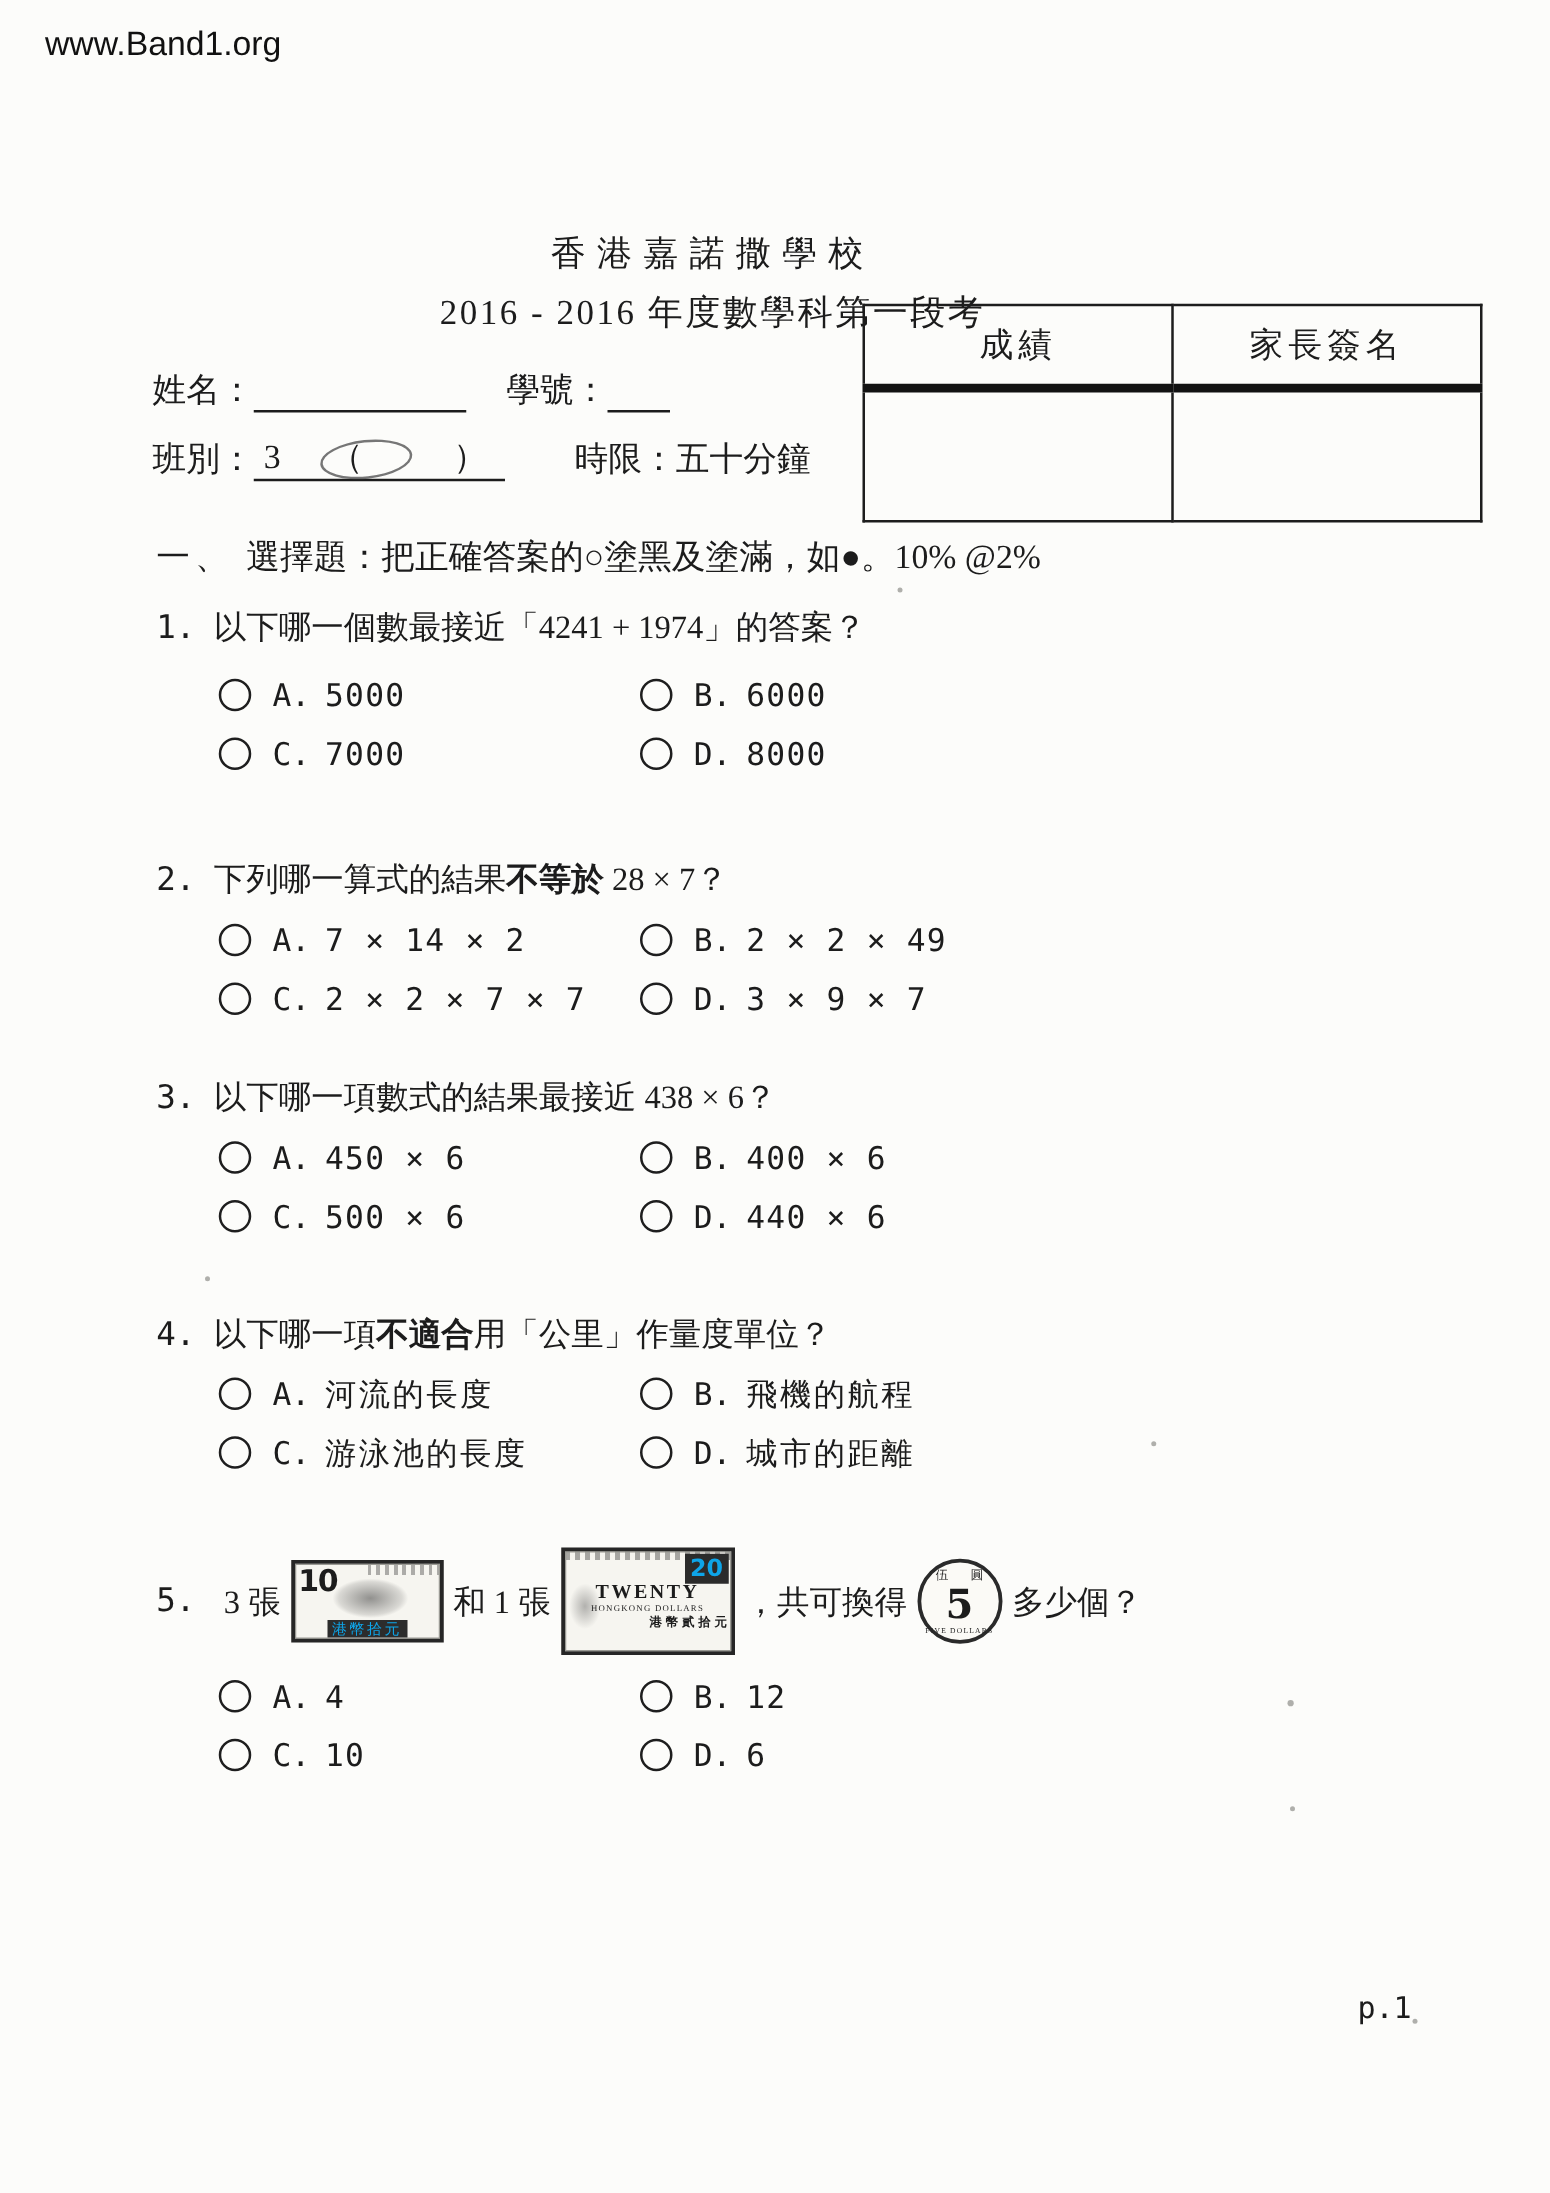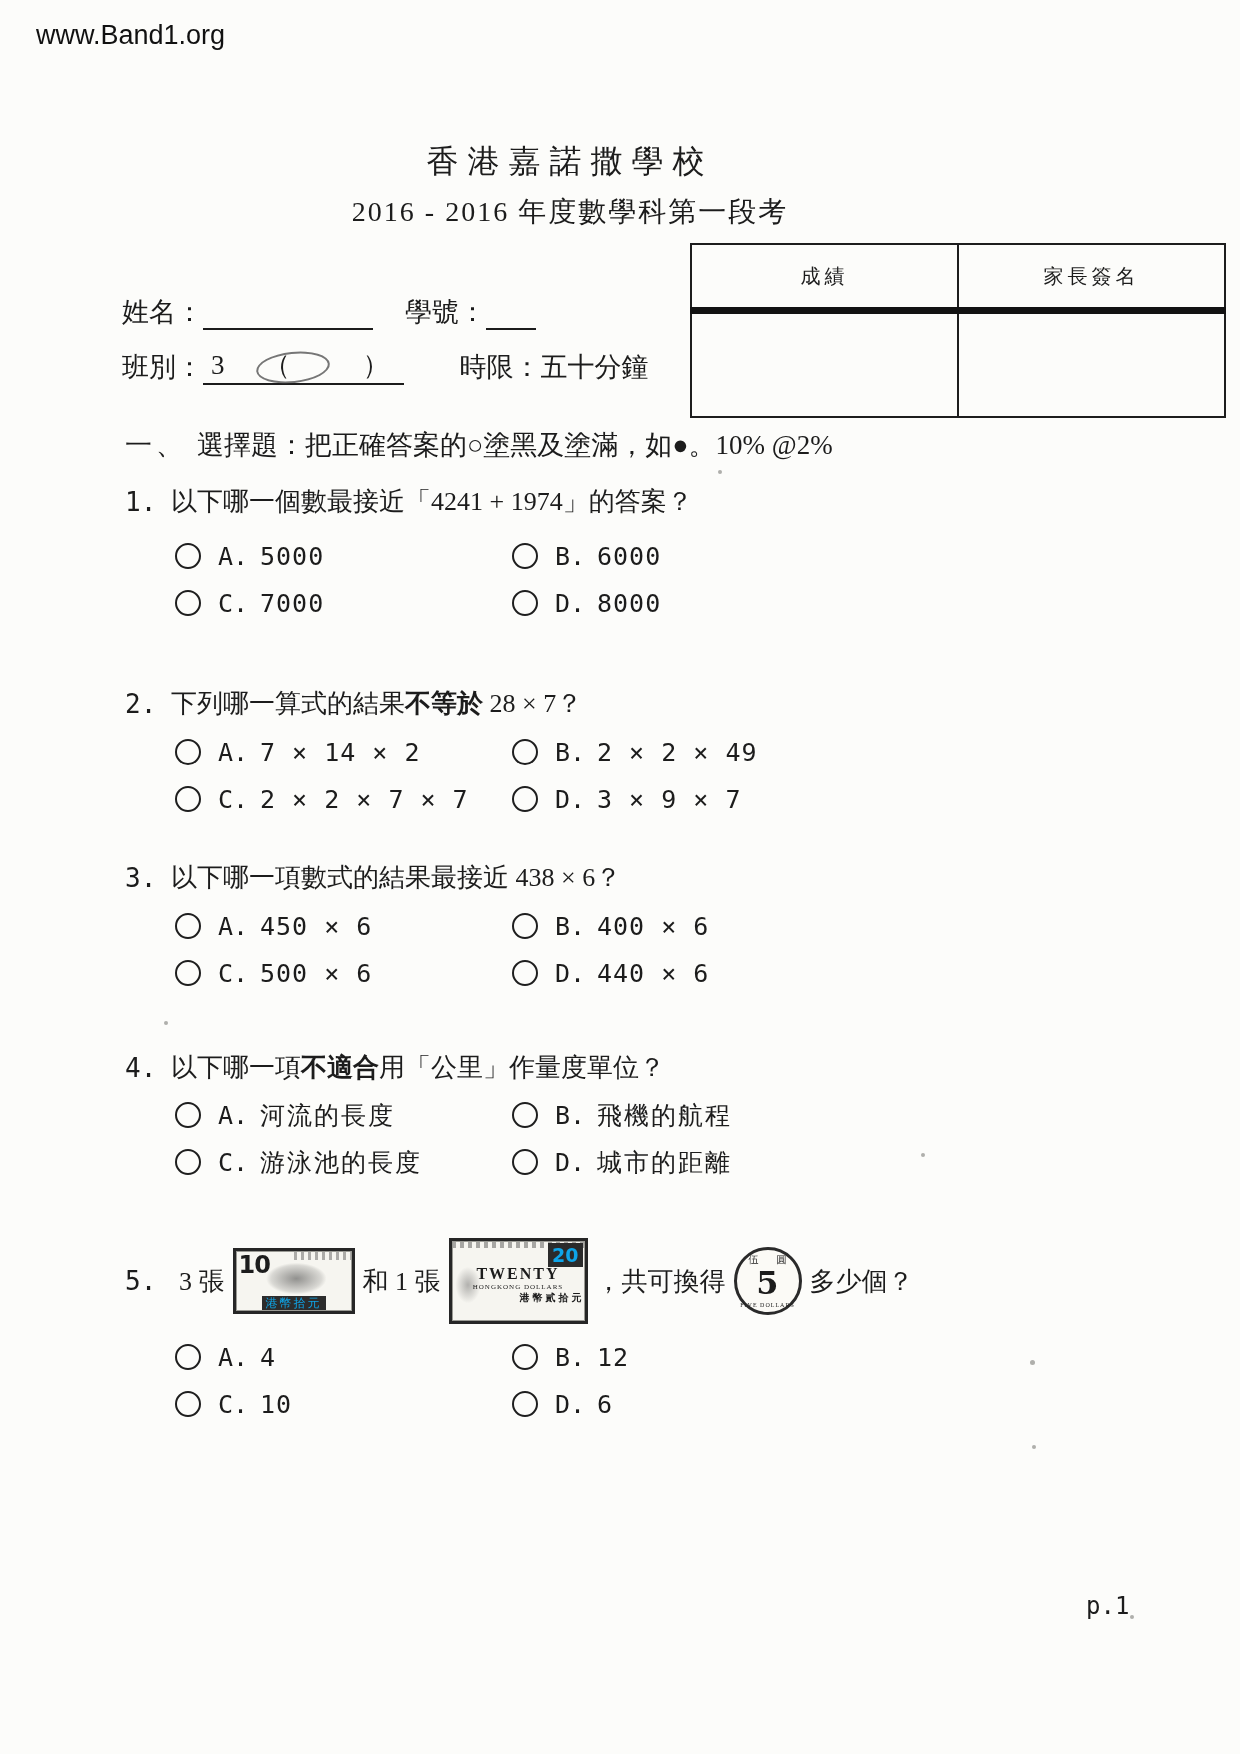--- a/index.html
+++ b/index.html
@@ -12,28 +12,28 @@
     color:#1c1c1c;
     overflow:hidden;
   }
   .abs{position:absolute;}
   .watermark{
     left:36px;top:20px;
     font-family:"Liberation Sans","DejaVu Sans",sans-serif;
     font-size:27px;color:#111;
   }
   .title-block{left:0;top:140px;width:1140px;text-align:center;}
-  .school-name{font-size:32px;letter-spacing:9px;}
+  .school-name{font-size:28px;letter-spacing:9px;margin-top:44px;}
   .exam-title{font-size:28px;letter-spacing:2px;margin-top:9px;}
 
   
   .score-table{
-    left:690px;top:243px;width:536px;
+    left:690px;top:243px;width:496px;
     border-collapse:collapse;
-    font-size:20px;
+    font-size:27px;
   }
   .score-table th{
     width:225px;height:60px;
     border:2px solid #1d1d1d;
     border-bottom:7px solid #121212;
     font-weight:normal;letter-spacing:4px;
   }
   .score-table td{
     height:100px;
     border:2px solid #1d1d1d;

